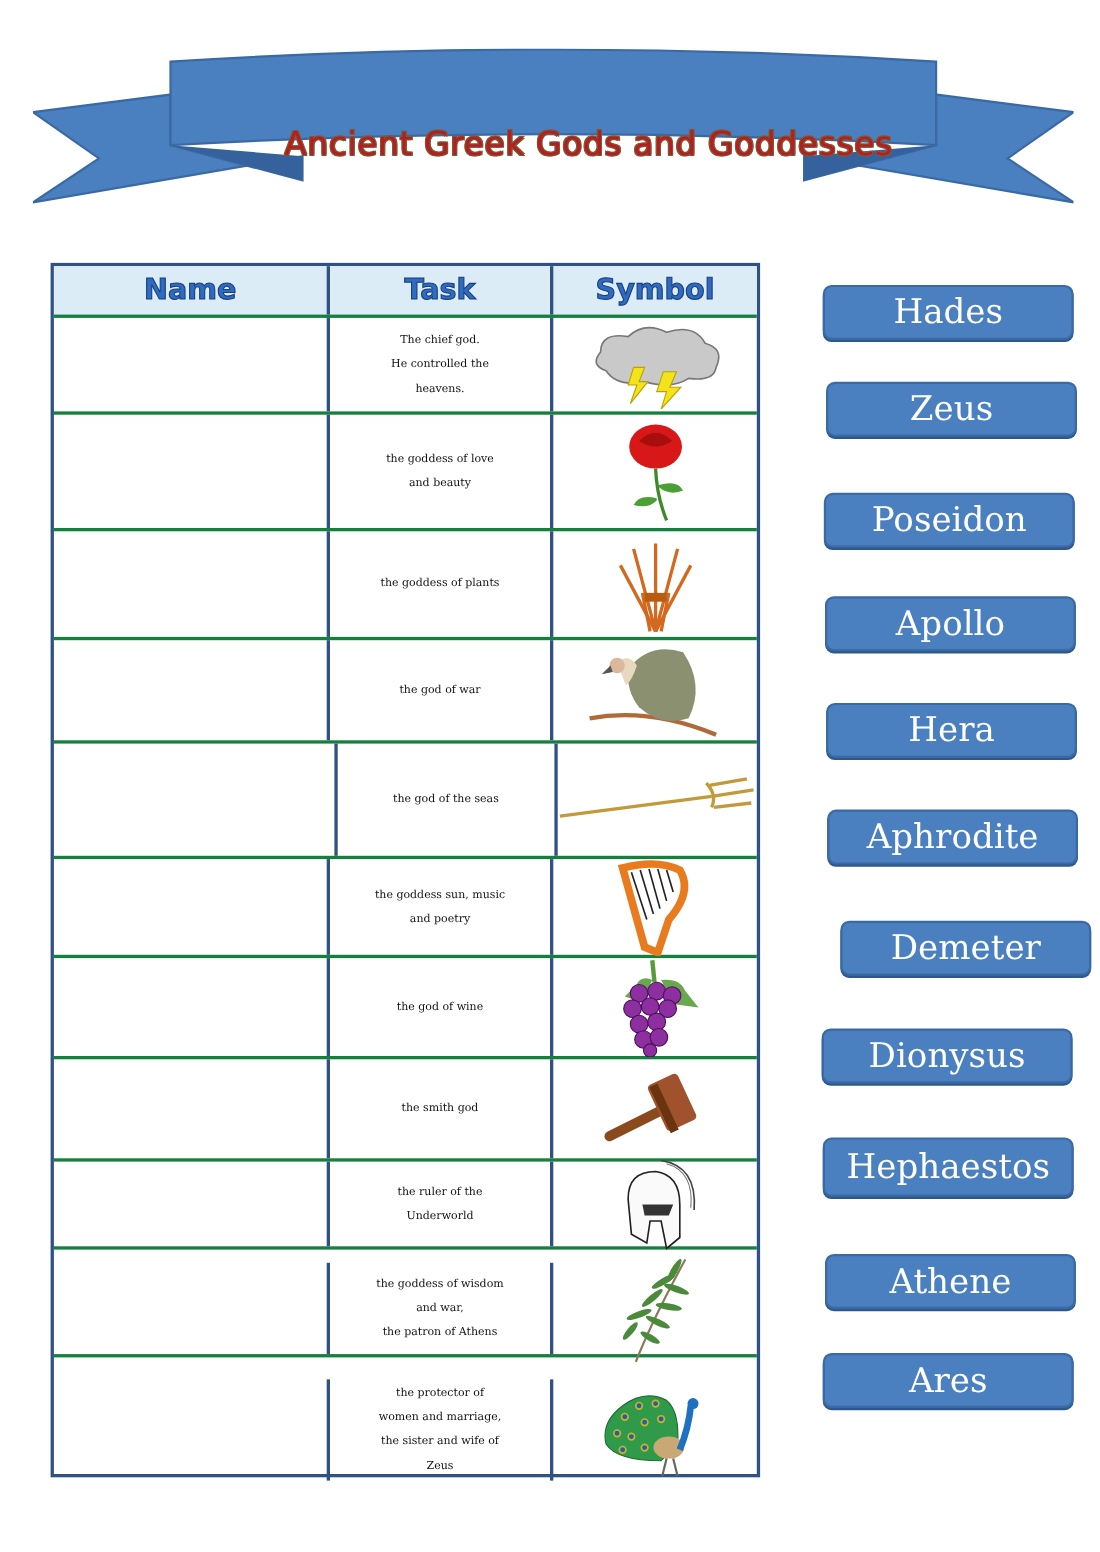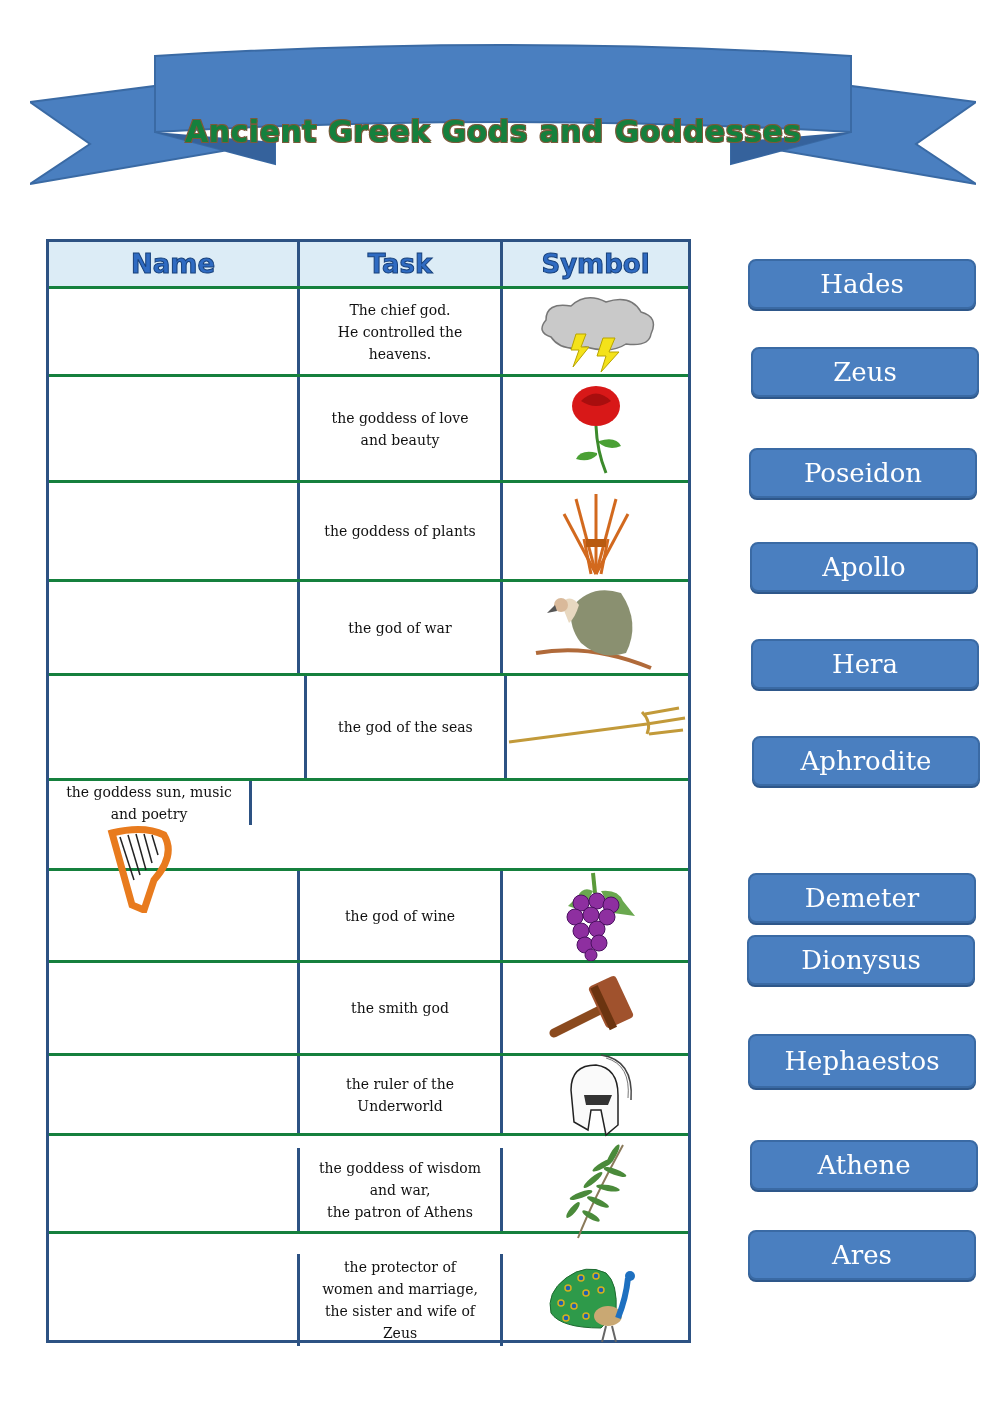--- a/index.html
+++ b/index.html
@@ -2,49 +2,49 @@
 <html><head>
 <meta charset="utf-8">
 <style>
   * { box-sizing: border-box; margin: 0; padding: 0; }
   html, body { width: 1000px; height: 1411px; background: #ffffff; overflow: hidden; }
   body { position: relative; font-family: "DejaVu Serif", serif; }
 
   .banner { position: absolute; left: 30px; top: 44px; width: 946px; height: 142px; }
   .banner svg { position: absolute; left: 0; top: 0; }
   .banner-title {
-    position: absolute; left: 155px; top: 70px; width: 700px; 
-    font-family: "DejaVu Sans", sans-serif; font-weight: bold; font-size: 30px;
-    color: #15803d; letter-spacing: 0.5px;
+    position: absolute; left: 155px; top: 70px; width: 700px; text-align: center;
+    font-family: "DejaVu Sans", sans-serif; font-weight: normal; font-size: 30px;
+    color: #b91c1c; letter-spacing: 0.5px;
     text-shadow: -1px -1px 0 #7a5a3a, 1px -1px 0 #7a5a3a, -1px 1px 0 #7a5a3a, 1px 1px 0 #7a5a3a;
   }
 
   .table {
     position: absolute; left: 46px; top: 239px; width: 645px; height: 1104px;
     border: 3px solid #2d5283; border-collapse: collapse;
   }
   .row { position: absolute; left: 0; width: 639px; border-bottom: 3px solid #15803d; display: flex; }
   .row:last-child { border-bottom: none; }
   .cell { height: 100%; display: flex; align-items: center; justify-content: center; text-align: center; border-right: 3px solid #2d5283; }
   .cell:last-child { border-right: none; }
   .c-name { width: 251px; }
-  .c-task { width: 203px; font-size: 14px; line-height: 22px; color: #111; }
+  .c-task { width: 203px; font-size: 10px; line-height: 22px; color: #111; }
   .c-sym { width: 185px; }
   .head { background: #dcecf6; }
   .head .cell {
     font-family: "DejaVu Sans", sans-serif; font-weight: bold; font-size: 26px; color: #2f6bc2;
     -webkit-text-stroke: 1px #17407a;
   }
   .task-text { white-space: pre-line; }
 
   .name-btn {
     position: absolute; width: 228px; height: 50px; border-radius: 8px;
     background: #4a7fc0; border: 2px solid #3a6aa4;
     box-shadow: 0 2px 0 #2e578a;
-    color: #ffffff; font-size: 26px; display: flex; align-items: center; justify-content: center;
+    color: #ffffff; font-size: 31px; display: flex; align-items: center; justify-content: center;
   }
 </style>
 </head>
 <body>
 
 <div class="banner">
   <svg width="946" height="142" viewBox="0 0 946 142">
     <polygon points="0,58 125,42 125,88 245,120 245,98 0,140 60,100" fill="#4a7fc0" stroke="#3a6aa4" stroke-width="2"></polygon>
     <polygon points="946,58 821,42 821,88 701,120 701,98 946,140 886,100" fill="#4a7fc0" stroke="#3a6aa4" stroke-width="2"></polygon>
     <polygon points="125,88 245,98 245,120" fill="#35629c"></polygon>
@@ -138,21 +138,21 @@
       </div>
     <div class="cell c-sym">
       <svg width="180" height="50" viewBox="0 0 180 50">
         <path d="M2,40 L140,22" stroke="#c29a3a" stroke-width="3"></path>
         <path d="M135,10 Q145,20 140,32" stroke="#c29a3a" stroke-width="3" fill="none"></path>
         <path d="M140,22 L178,16 M138,12 L172,6 M142,32 L176,28" stroke="#c29a3a" stroke-width="3"></path>
       </svg>
     </div>
   </div>
 
-  <div class="row" style="top:539px;height:90px;flex-direction:column;">
+  <div class="row" style="top:539px;height:90px;">
     <div class="cell c-name"></div>
     <div class="cell c-task">
         <span class="task-text">the goddess sun, music
 and poetry</span>
       </div>
     <div class="cell c-sym">
       <svg width="75" height="88" viewBox="0 0 75 88">
         <path d="M8,8 Q40,0 60,10 Q72,30 50,55 L40,85 L28,80 Z" fill="none" stroke="#e87b1e" stroke-width="7"></path>
         <g stroke="#222" stroke-width="1.5">
           <line x1="16" y1="12" x2="30" y2="55"></line>
@@ -277,17 +277,17 @@
     </div>
   </div>
 </div>
 
 <div class="name-btn" style="left:748px;top:259px;">Hades</div>
 <div class="name-btn" style="left:751px;top:347px;">Zeus</div>
 <div class="name-btn" style="left:749px;top:448px;">Poseidon</div>
 <div class="name-btn" style="left:750px;top:542px;">Apollo</div>
 <div class="name-btn" style="left:751px;top:639px;">Hera</div>
 <div class="name-btn" style="left:752px;top:736px;">Aphrodite</div>
-<div class="name-btn" style="left:748px;top:837px;margin-top:36px;">Demeter</div>
+<div class="name-btn" style="left:764px;top:837px;">Demeter</div>
 <div class="name-btn" style="left:747px;top:935px;">Dionysus</div>
 <div class="name-btn" style="left:748px;top:1034px;height:54px;">Hephaestos</div>
 <div class="name-btn" style="left:750px;top:1140px;">Athene</div>
 <div class="name-btn" style="left:748px;top:1230px;">Ares</div>
 
 </body></html>

